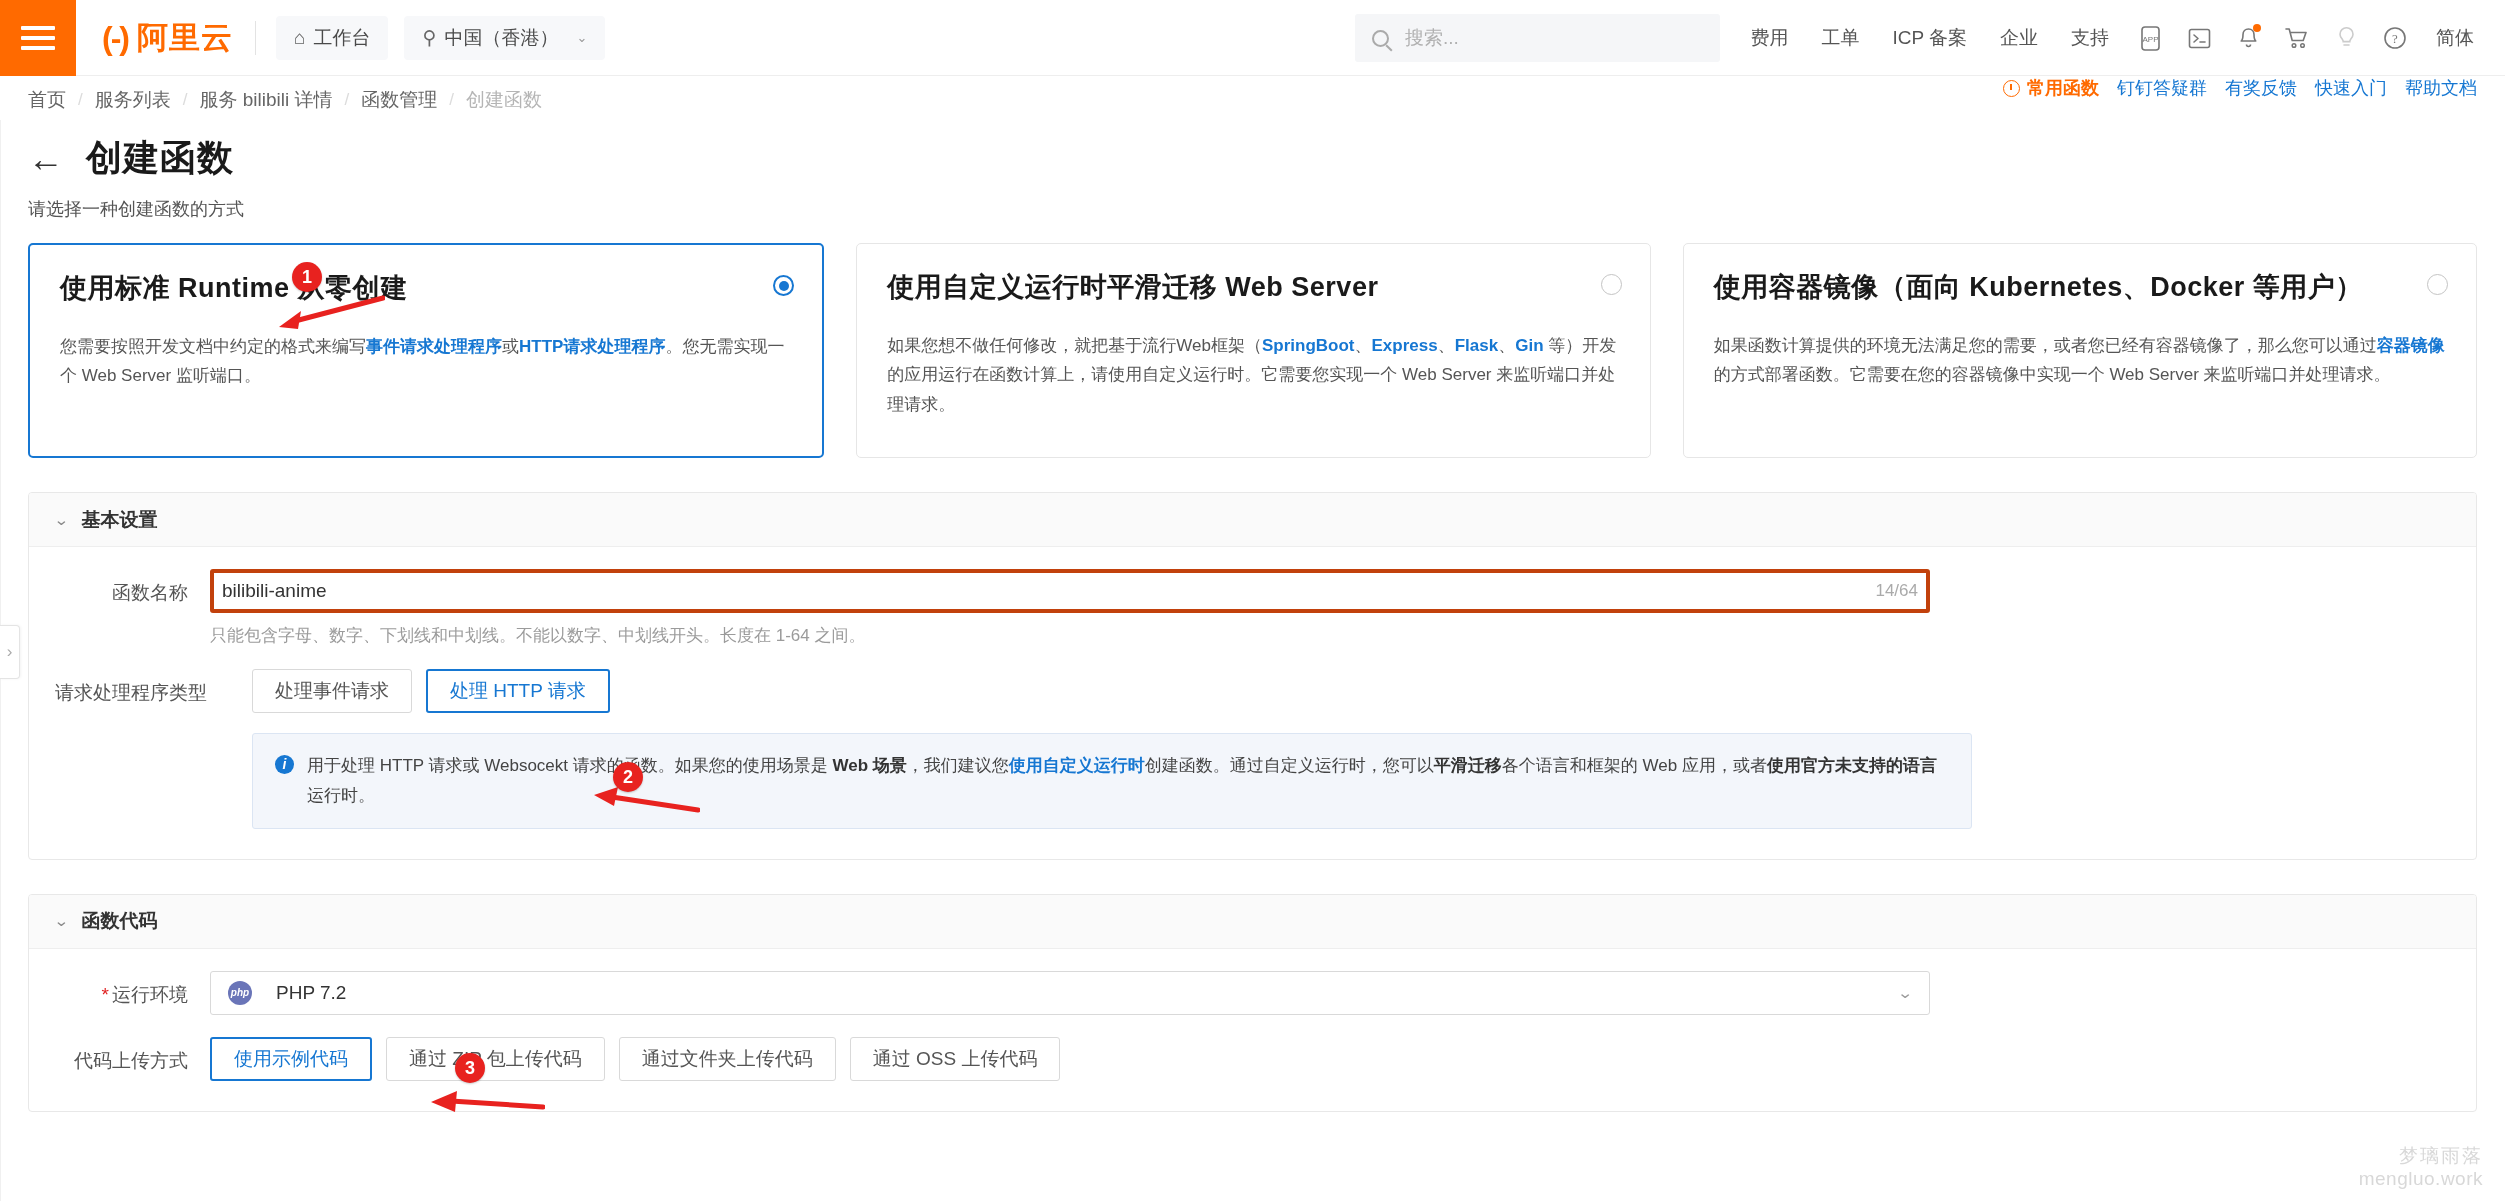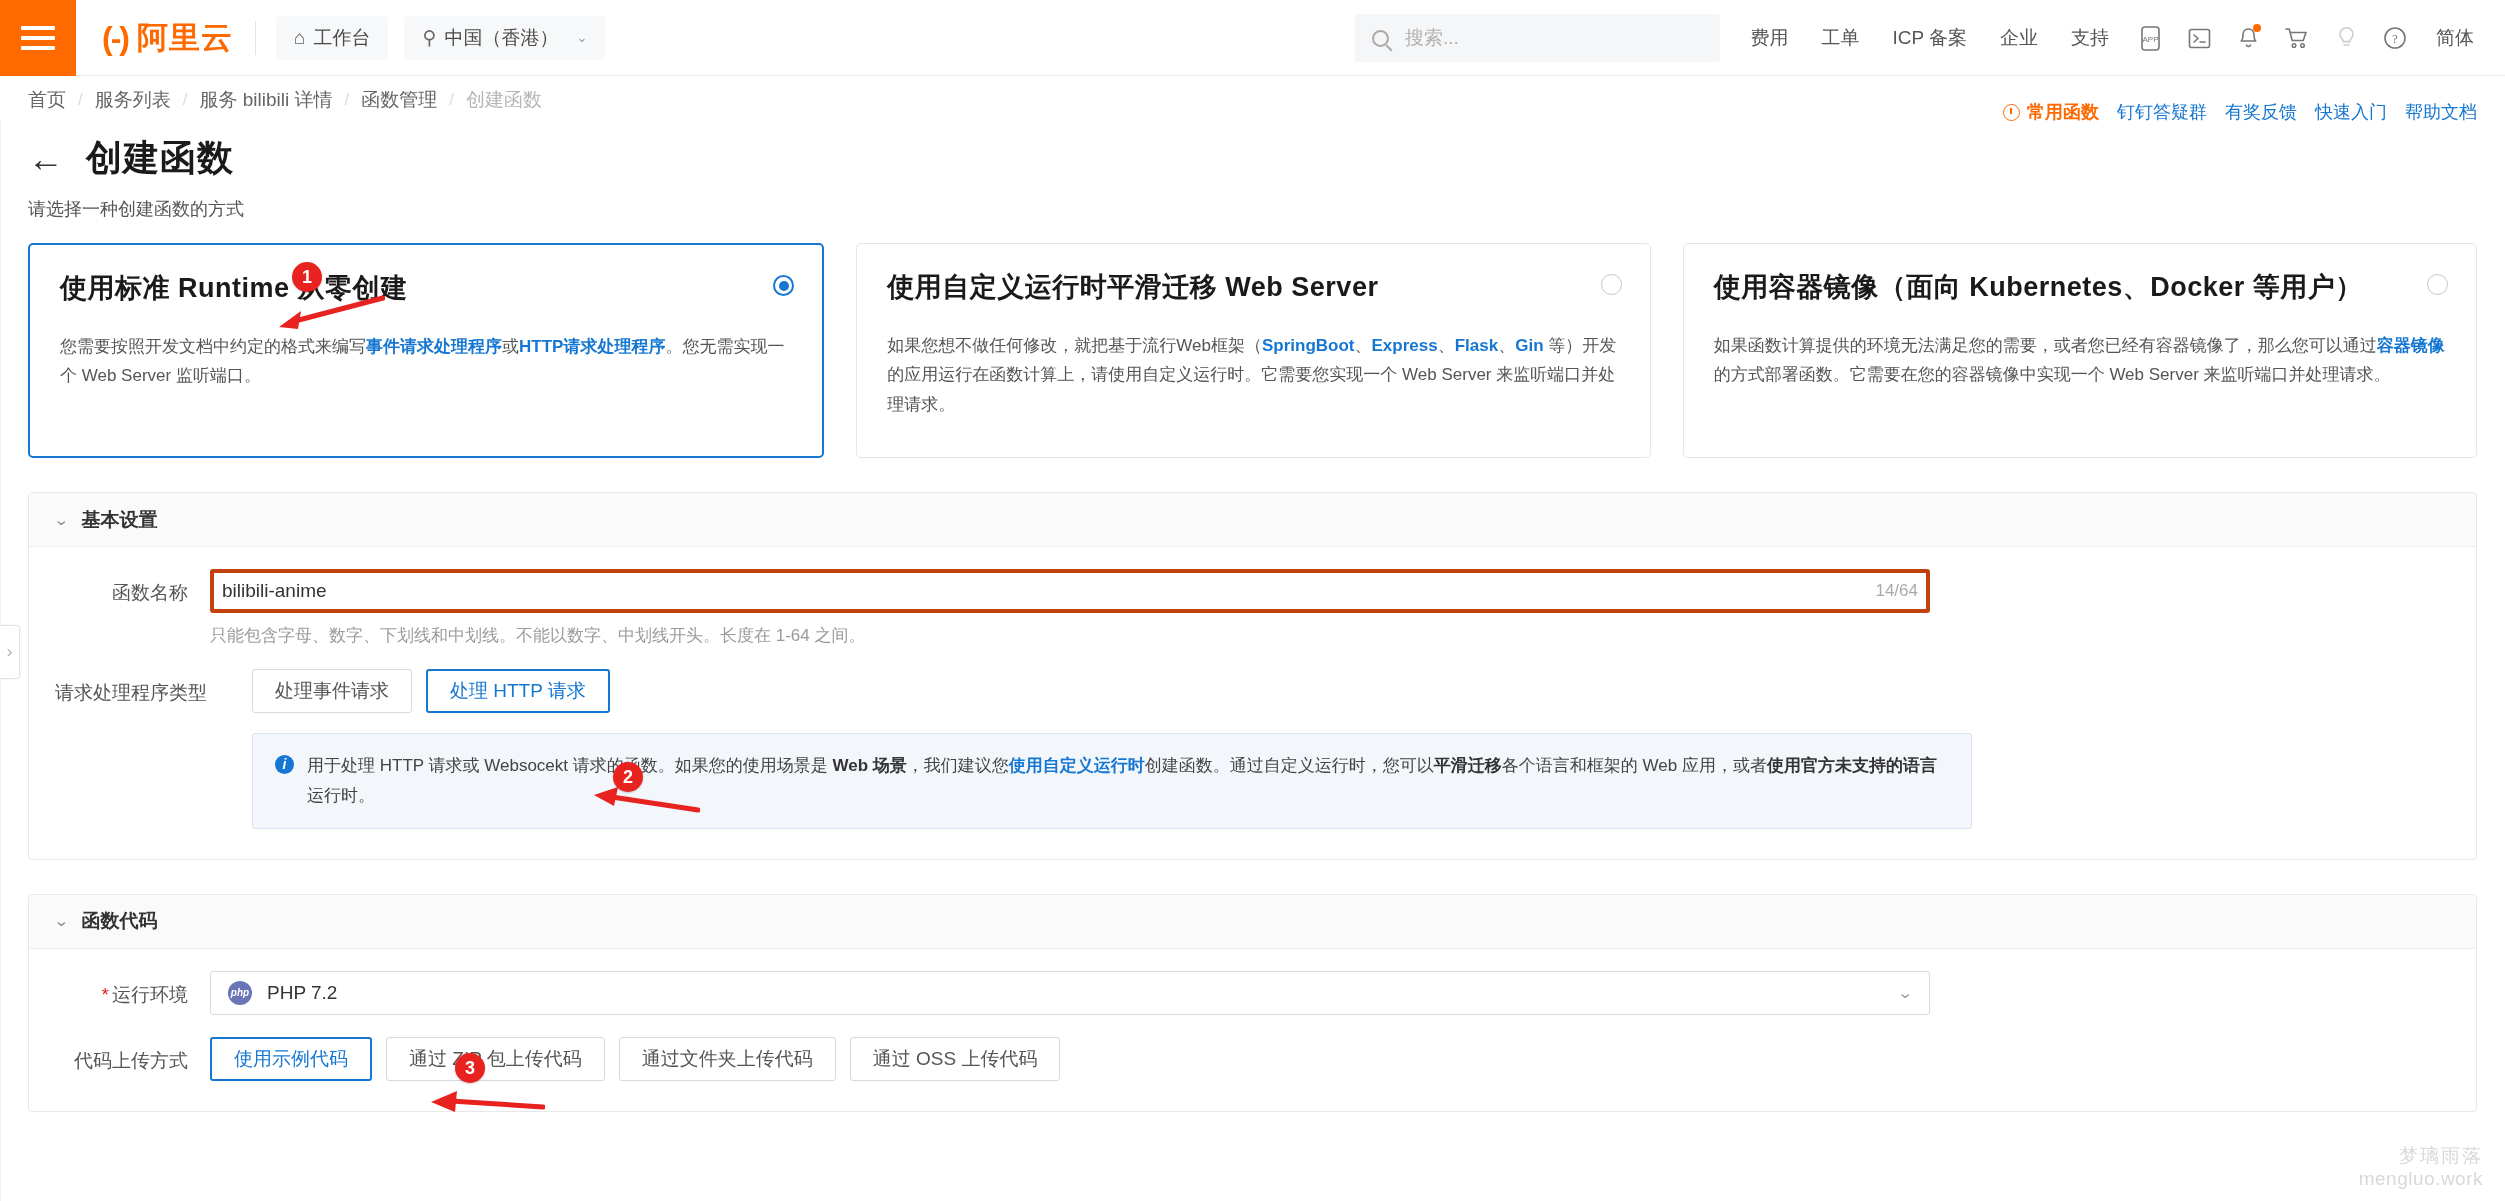--- a/index.html
+++ b/index.html
@@ -104,21 +104,21 @@
   
   .crumbbar {
     height: 48px; display: flex; align-items: center;
     padding: 0 28px; position: relative;
   }
   .crumb { font-size: 19px; color: #666; cursor: pointer; }
   .crumb.last { color: #b5b5b5; cursor: default; }
   .crumb-sep { color: #dcdcdc; font-size: 17px; padding: 0 12px; }
   .crumb-right {
     position: absolute; right: 28px; top: 0; height: 48px;
-    display: flex; align-items: flex-end; gap: 18px;
+    display: flex; align-items: flex-start; gap: 18px;
   }
   .crumb-right .hot {
     display: flex; align-items: center; gap: 7px;
     color: #FF6A00; font-size: 18px; font-weight: 700; cursor: pointer;
   }
   .crumb-right .hot .clock {
     width: 17px; height: 17px; border: 1.6px solid #FF6A00; border-radius: 50%;
     position: relative;
   }
   .crumb-right .hot .clock::after {
@@ -245,21 +245,21 @@
     background: #1677d2; color: #fff; flex: 0 0 19px;
     font-size: 14px; font-weight: 700; line-height: 19px;
     text-align: center; margin-top: 4px; font-style: italic;
   }
   .alert b { font-weight: 700; color: #333; }
   .alert .lk { color: #1677d2; font-weight: 700; }
 
   .select-box {
     width: 100%; height: 44px;
     border: 1px solid #d9d9d9; border-radius: 3px;
-    display: flex; align-items: center; gap: 15px;
+    display: flex; align-items: center; gap: 24px;
     padding: 0 17px; background: #fff; cursor: pointer;
   }
   .php-ic {
     width: 24px; height: 24px; border-radius: 50%;
     background: #6a75b8;
     display: flex; align-items: center; justify-content: center;
     color: #fff; font-size: 10px; font-weight: 700;
     font-style: italic; flex: 0 0 24px;
   }
   .select-val { font-size: 19px; color: #333; flex: 1 1 auto; }

